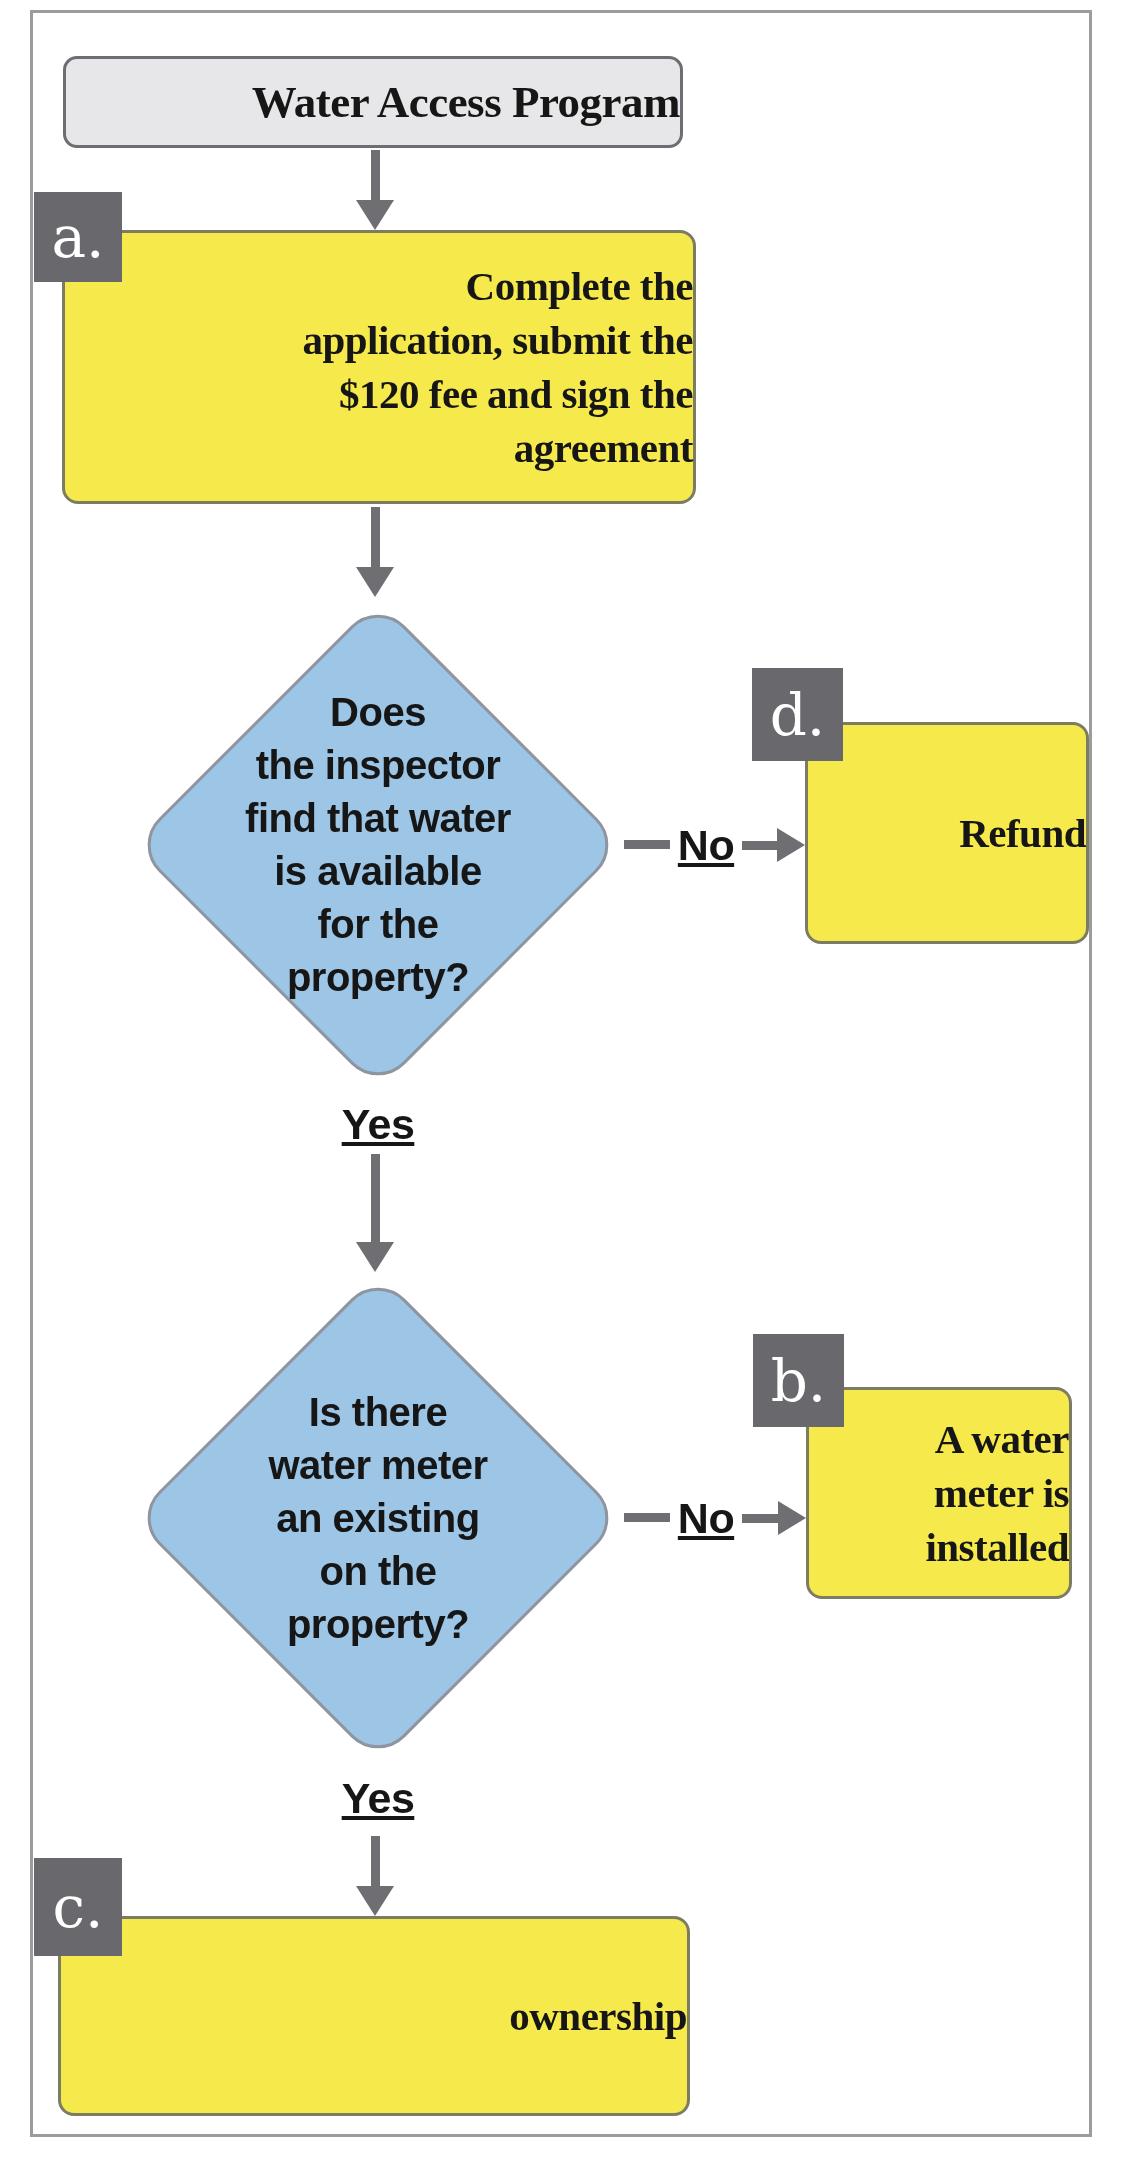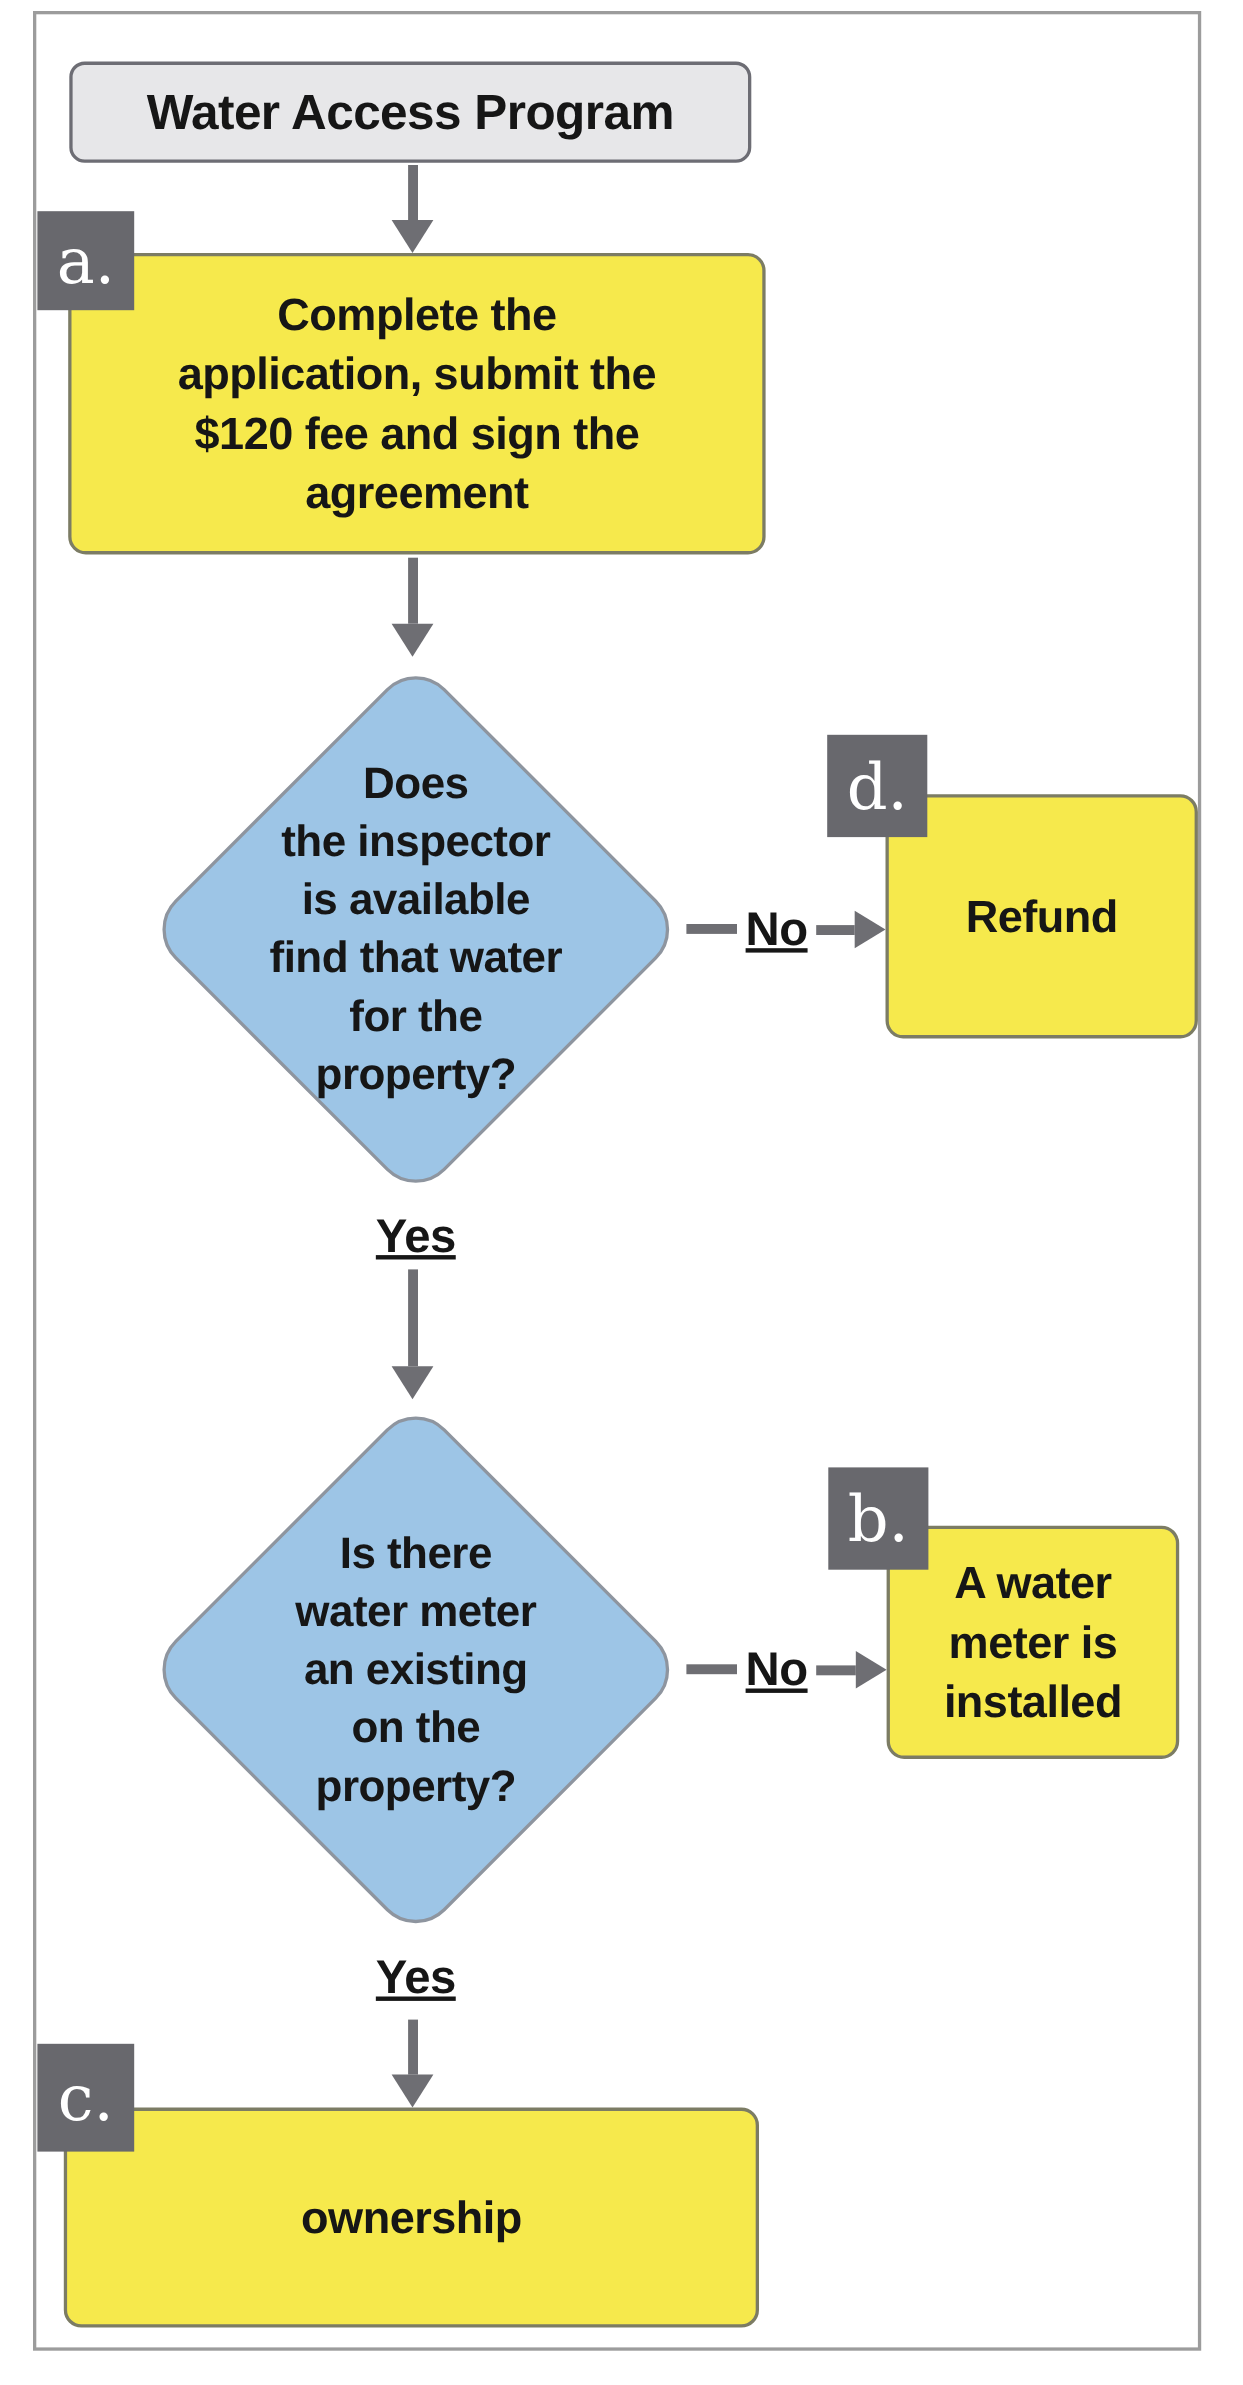--- a/index.html
+++ b/index.html
@@ -29,25 +29,26 @@
     left:30px;top:10px;width:1062px;height:2127px;
     border:3px solid var(--frame-border);
     box-sizing:border-box;
     background:transparent;
   }
   .node{
     position:absolute;
     box-sizing:border-box;
     display:flex;
     flex-direction:column;
-    align-items:center;
+    align-items:flex-end;
     justify-content:center;
     text-align:center;
     font-weight:700;
     letter-spacing:-0.5px;
+    font-family:Liberation Serif, serif;
   }
   .start{
     background:var(--start-fill);
     border:3px solid var(--start-border);
     border-radius:14px;
     font-size:45px;
   }
   .process{
     background:var(--process-fill);
     border:3px solid var(--process-border);
@@ -160,22 +161,22 @@
 
   <div class="varrow" style="left:356px;top:507px;height:90px">
     <div class="shaft"></div>
     <div class="vhead"></div>
   </div>
 
   <div class="diamond-shape" style="left:204px;top:671px"></div>
   <div class="diamond-text" style="left:132px;top:599px">
     <div>Does</div>
     <div>the inspector</div>
+    <div>find that water</div>
     <div>is available</div>
-    <div>find that water</div>
     <div>for the</div>
     <div>property?</div>
   </div>
 
   <div class="hline" style="left:624px;top:840px;width:46px"></div>
   <div class="edge-label" style="left:668px;top:819px;width:76px">No</div>
   <div class="harrow" style="left:742px;top:828px;width:63px">
     <div class="shaft"></div>
     <div class="hhead"></div>
   </div>

